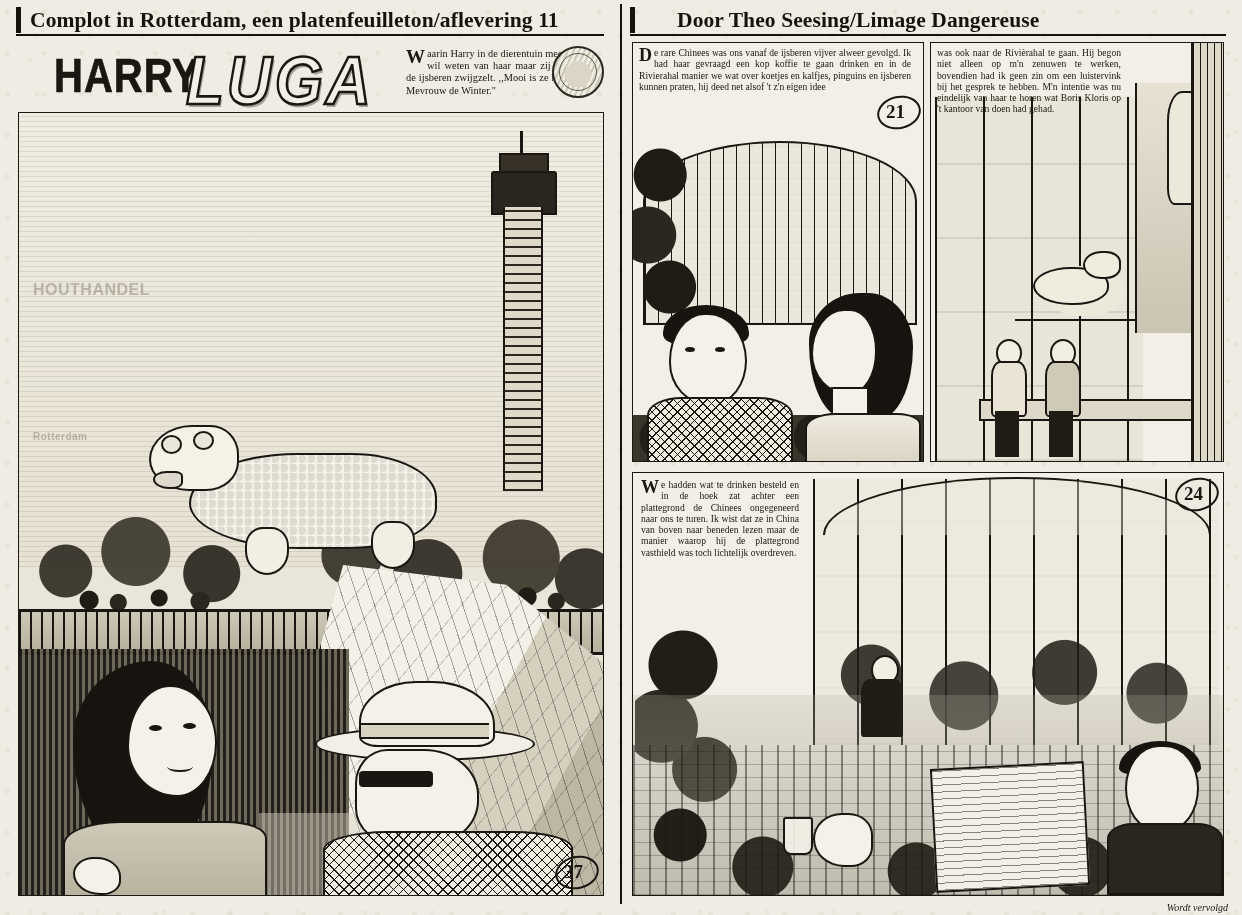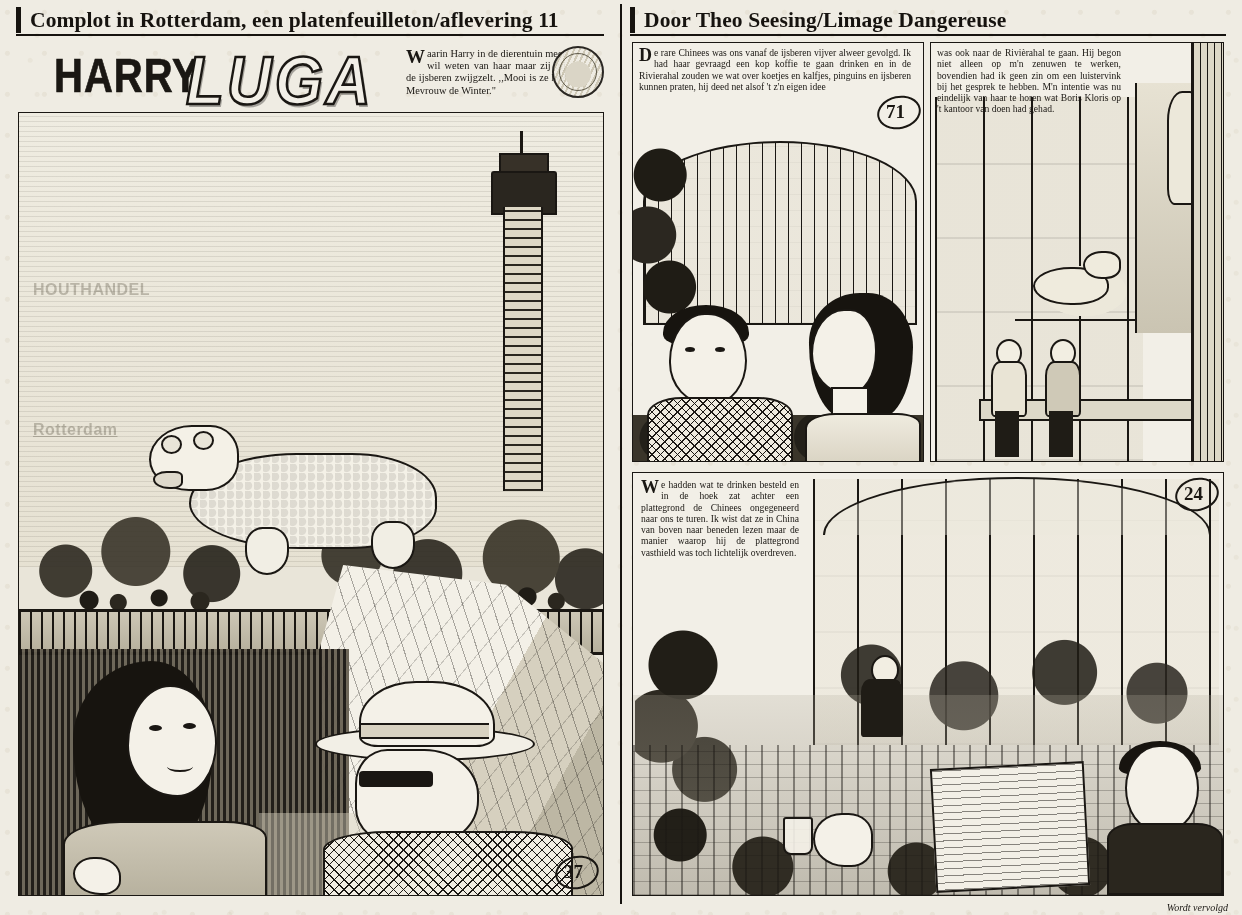--- a/index.html
+++ b/index.html
@@ -40,21 +40,21 @@
     background: #16130f;
     margin-right: 9px;
   }
   .hdr .title {
     font-size: 21.5px;
     font-weight: bold;
     letter-spacing: .1px;
     white-space: nowrap;
   }
   #hdr-left { left: 16px; font-family: Liberation Serif, serif; }
-  #hdr-right { left: 630px; }
+  #hdr-right { left: 630px; gap: 33px; }
 
   .rule {
     position: absolute;
     height: 2px;
     background: #16130f;
   }
   .vrule {
     position: absolute;
     width: 2px;
     background: #16130f;
@@ -887,21 +887,21 @@
   </div>
   <div id="zoo-seal">
       <div class="inner"></div>
     </div>
 
   <div class="panel" id="panel-37">
     <div class="art">
       <div class="sky"></div>
 
       <div class="ghost-text" style="left:14px; top:120px; font-size:16px;">HOUTHANDEL</div>
-      <div class="ghost-text" style="left:14px; top:260px; font-size:16px;text-decoration:underline;">Rotterdam</div>
+      <div class="ghost-text" style="left:14px; top:270px; font-size:10px;">Rotterdam</div>
 
       <div class="tower">
         <div class="spire"></div>
         <div class="cap2"></div>
         <div class="cap"></div>
         <div class="shaft"></div>
       </div>
 
       <div class="foliage"></div>
       <div class="crowd"></div>
@@ -960,25 +960,25 @@
         <div class="coat"></div>
       </div>
       <div class="p38-woman">
         <div class="hair"></div>
         <div class="face"></div>
         <div class="neck"></div>
         <div class="top"></div>
       </div>
     </div>
     <div class="cap-text">
-      <span class="dropcap">D</span><span>e rare Chinees was ons vanaf de ijsberen vijver alweer gevolgd. Ik had haar gevraagd een kop koffie te gaan drinken en in de Rivierahal zouden we wat over koetjes en kalfjes, pinguins en ijsberen kunnen praten, hij deed net alsof 't z'n eigen idee</span>
+      <span class="dropcap">D</span><span>e rare Chinees was ons vanaf de ijsberen vijver alweer gevolgd. Ik had haar gevraagd een kop koffie te gaan drinken en in de Rivierahal manier we wat over koetjes en kalfjes, pinguins en ijsberen kunnen praten, hij deed net alsof 't z'n eigen idee</span>
     </div>
     <div class="pnum" style="right:18px; top:58px;">
       <span class="ring"></span>
-      <span>71</span>
+      <span>21</span>
     </div>
   </div>
 
   <div class="panel" id="panel-38b">
     <div class="art">
       <div class="hall-windows"></div>
       <div class="statue-block"></div>
       <div class="statue-fig"></div>
       <div class="deer">
         <div class="b"></div>

